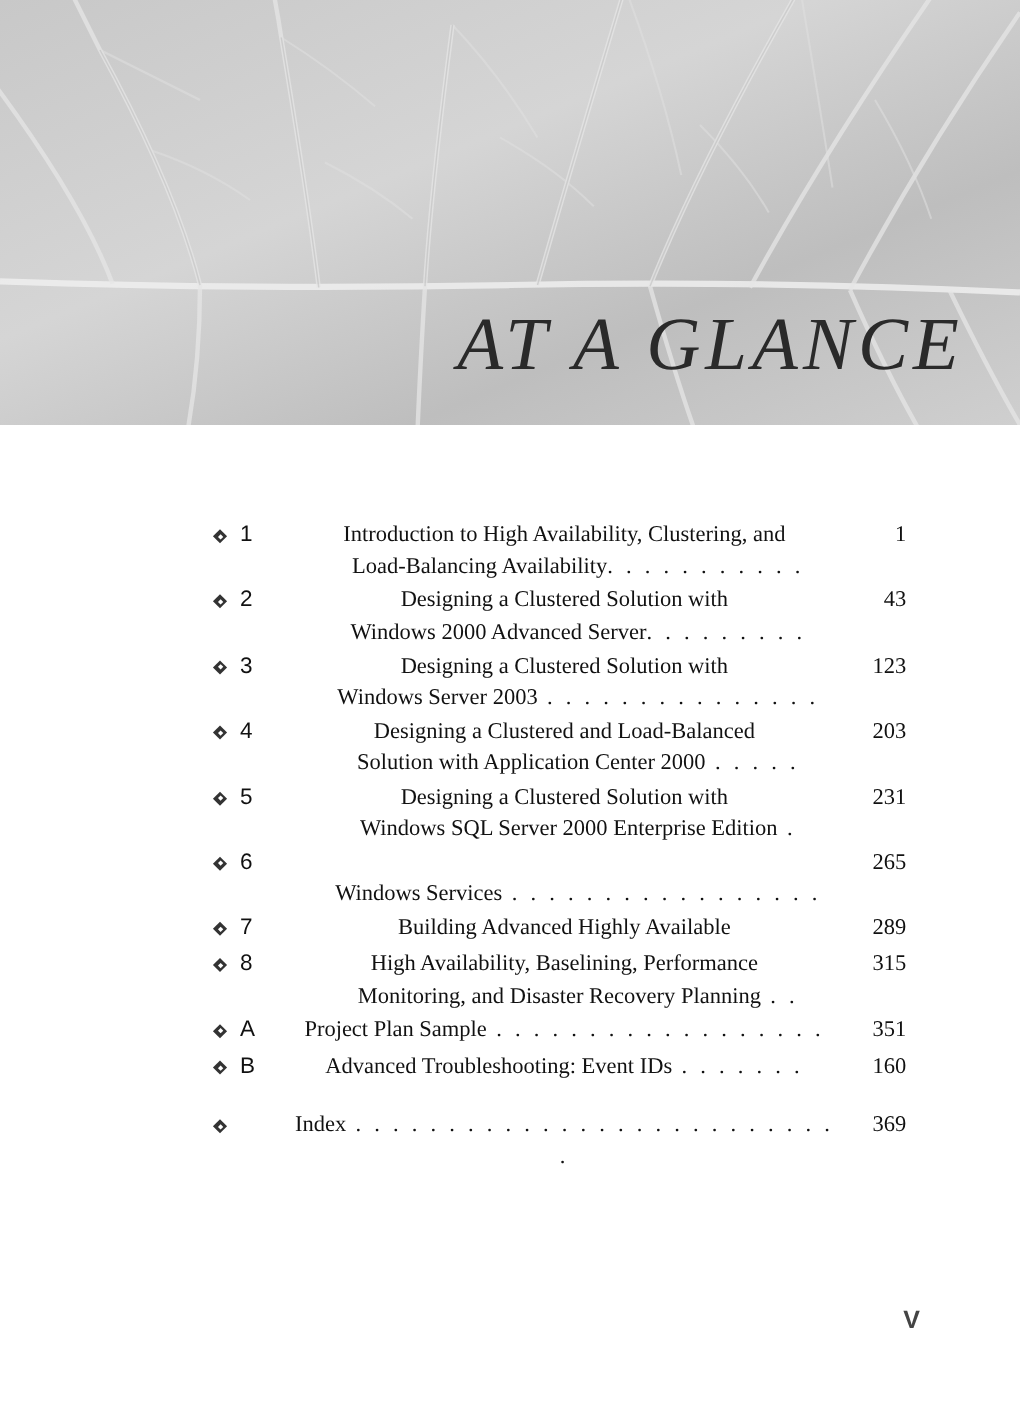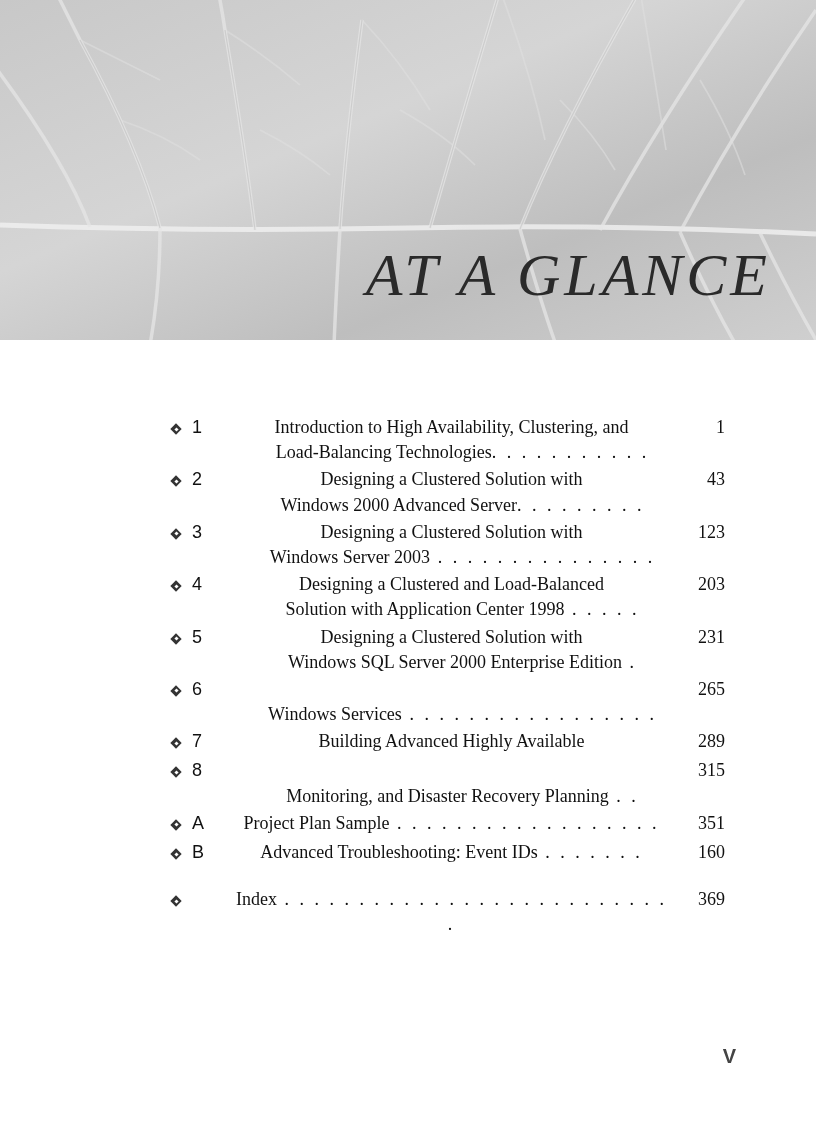--- a/index.html
+++ b/index.html
@@ -160,39 +160,39 @@
       <path d="M 520,229 Q 560,130 640,-10"></path>
     </g>
   </svg>
   <div class="banner-title">AT A GLANCE</div>
 </div>
 
 <div class="toc" id="toc">
     <div class="toc-row">
       <span class="toc-bullet"><span class="diamond"></span></span>
       <span class="toc-num">1</span>
-      <span class="toc-text"><span>Introduction to High Availability, Clustering, and</span><br><span class="toc-sub"><span>Load-Balancing Technologies</span><span class="toc-dots">. . . . . . . . . . .</span></span></span>
+      <span class="toc-text"><span>Introduction to High Availability, Clustering, and</span><br><span class="toc-sub"><span>Load-Balancing Availability</span><span class="toc-dots">. . . . . . . . . . .</span></span></span>
       <span class="toc-page">1</span>
     </div>
     <div class="toc-row">
       <span class="toc-bullet"><span class="diamond"></span></span>
       <span class="toc-num">2</span>
       <span class="toc-text"><span>Designing a Clustered Solution with</span><br><span class="toc-sub"><span>Windows 2000 Advanced Server</span><span class="toc-dots">. . . . . . . . .</span></span></span>
       <span class="toc-page">43</span>
     </div>
     <div class="toc-row">
       <span class="toc-bullet"><span class="diamond"></span></span>
       <span class="toc-num">3</span>
       <span class="toc-text"><span>Designing a Clustered Solution with</span><br><span class="toc-sub"><span>Windows Server 2003</span><span class="toc-dots">  . . . . . . . . . . . . . . .</span></span></span>
       <span class="toc-page">123</span>
     </div>
     <div class="toc-row">
       <span class="toc-bullet"><span class="diamond"></span></span>
       <span class="toc-num">4</span>
-      <span class="toc-text"><span>Designing a Clustered and Load-Balanced</span><br><span class="toc-sub"><span>Solution with Application Center 1998</span><span class="toc-dots">  . . . . .</span></span></span>
+      <span class="toc-text"><span>Designing a Clustered and Load-Balanced</span><br><span class="toc-sub"><span>Solution with Application Center 2000</span><span class="toc-dots">  . . . . .</span></span></span>
       <span class="toc-page">203</span>
     </div>
     <div class="toc-row">
       <span class="toc-bullet"><span class="diamond"></span></span>
       <span class="toc-num">5</span>
       <span class="toc-text"><span>Designing a Clustered Solution with</span><br><span class="toc-sub"><span>Windows SQL Server 2000 Enterprise Edition</span><span class="toc-dots">  .</span></span></span>
       <span class="toc-page">231</span>
     </div>
     <div class="toc-row">
       <span class="toc-bullet"><span class="diamond"></span></span>
@@ -202,21 +202,21 @@
     </div>
     <div class="toc-row">
       <span class="toc-bullet"><span class="diamond"></span></span>
       <span class="toc-num">7</span>
       <span class="toc-text"><span>Building Advanced Highly Available</span><br></span>
       <span class="toc-page">289</span>
     </div>
     <div class="toc-row">
       <span class="toc-bullet"><span class="diamond"></span></span>
       <span class="toc-num">8</span>
-      <span class="toc-text"><br><span class="toc-sub"><span>Monitoring, and Disaster Recovery Planning</span><span class="toc-dots"> . .</span></span></span>
+      <span class="toc-text"><span>High Availability, Baselining, Performance</span><br><span class="toc-sub"><span>Monitoring, and Disaster Recovery Planning</span><span class="toc-dots"> . .</span></span></span>
       <span class="toc-page">315</span>
     </div>
     <div class="toc-row">
       <span class="toc-bullet"><span class="diamond"></span></span>
       <span class="toc-num">A</span>
       <span class="toc-text"><span>Project Plan Sample</span><span class="toc-dots">  . . . . . . . . . . . . . . . . . .</span></span>
       <span class="toc-page">351</span>
     </div>
     <div class="toc-row">
       <span class="toc-bullet"><span class="diamond"></span></span>

